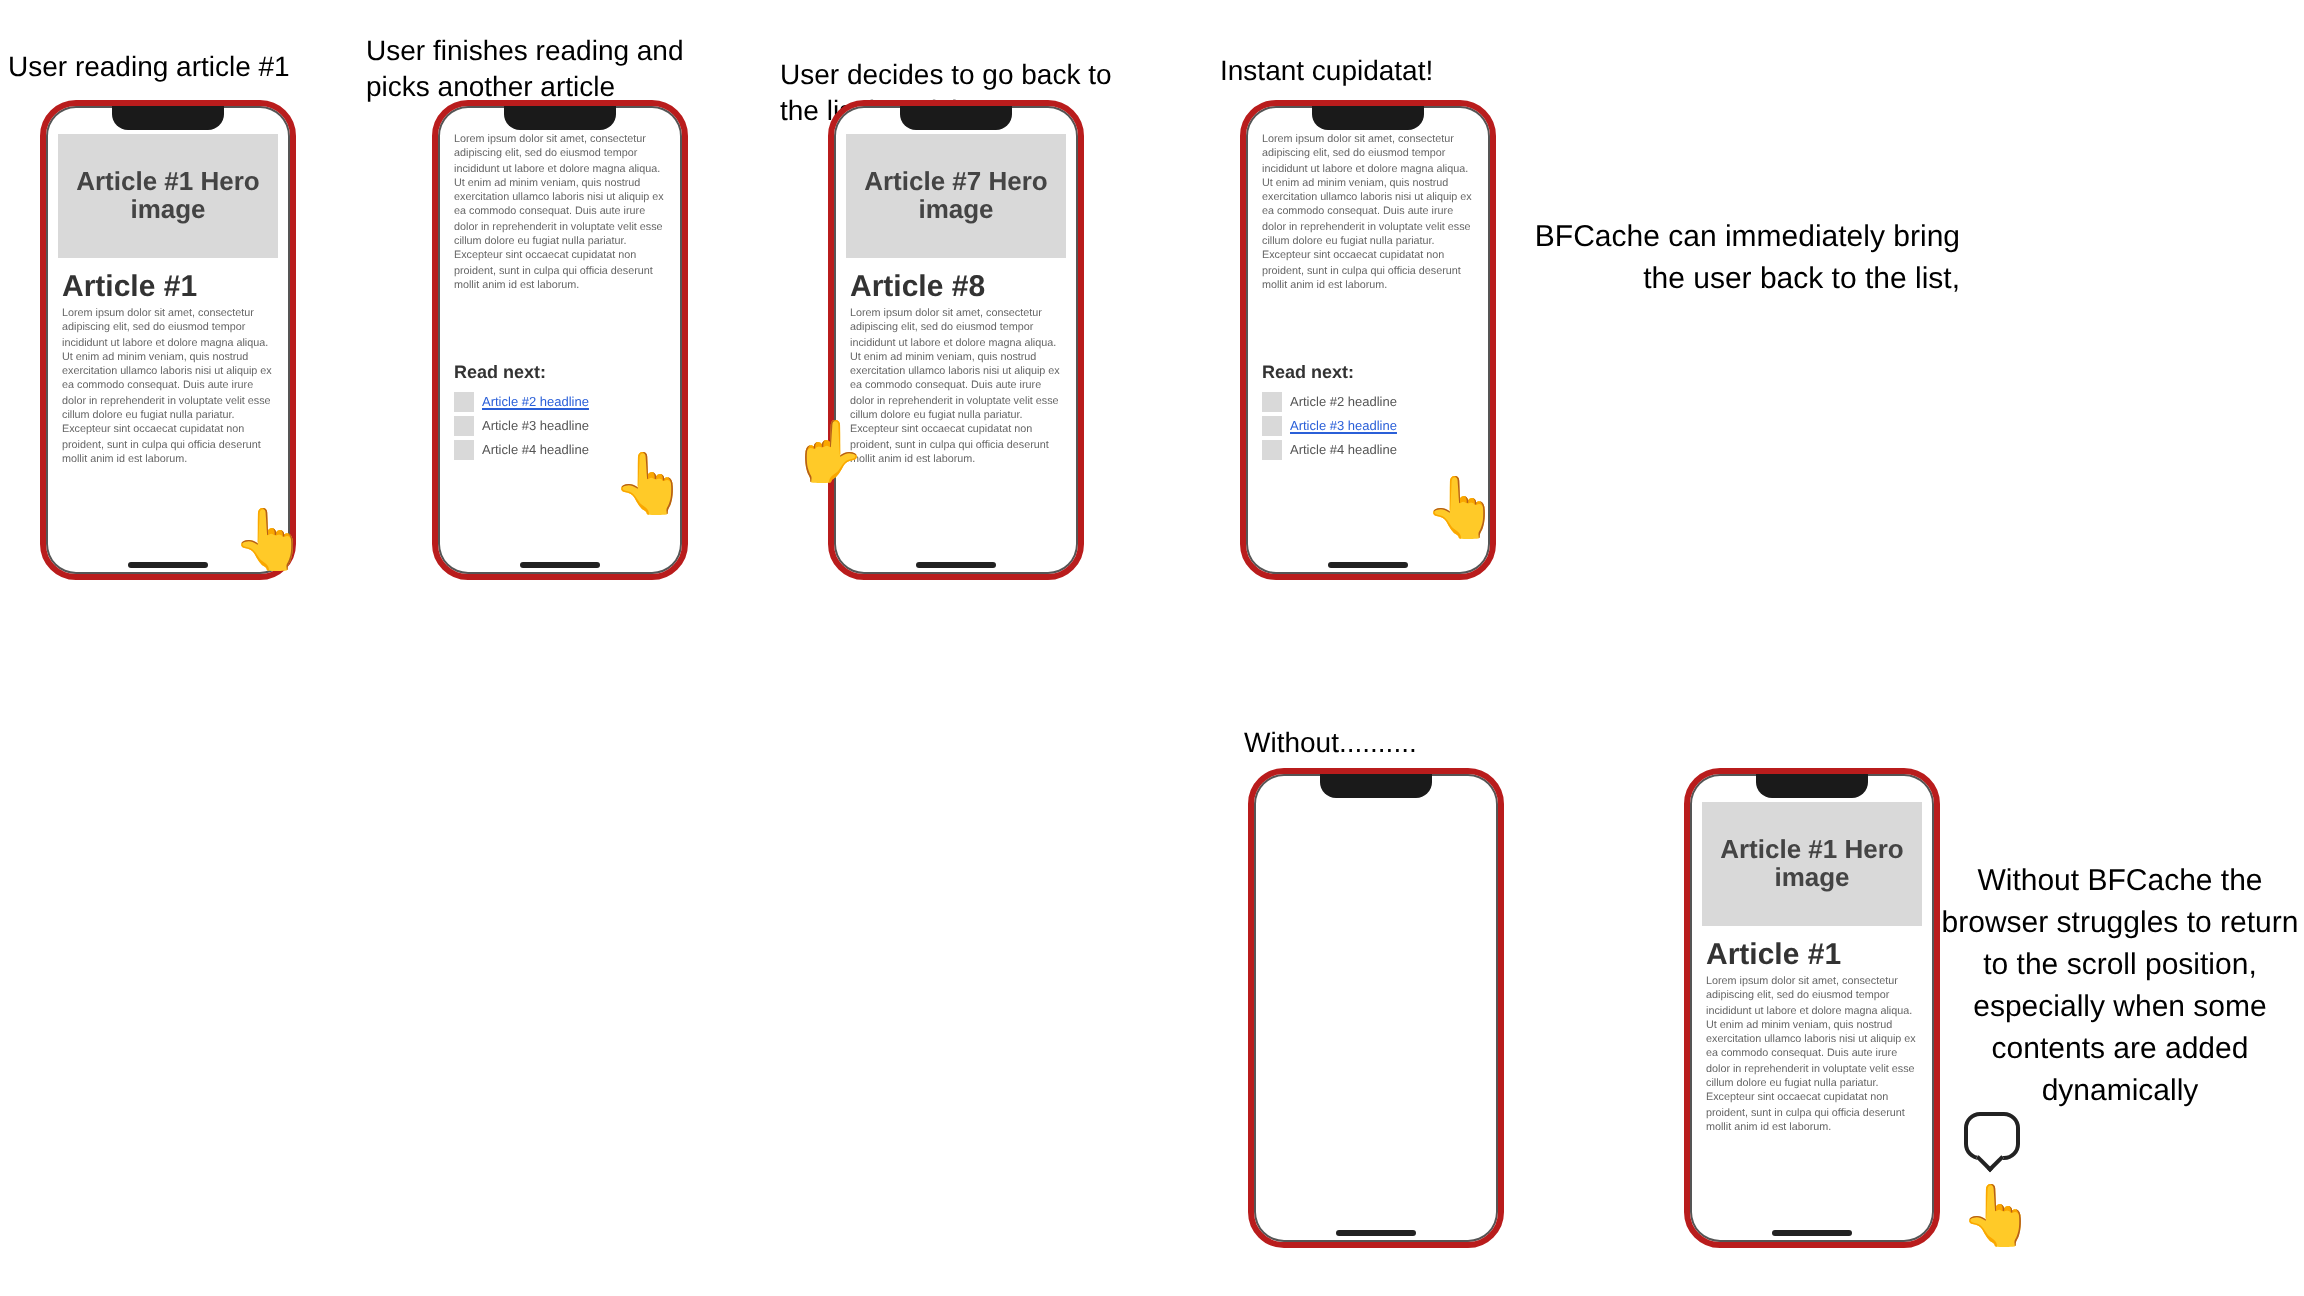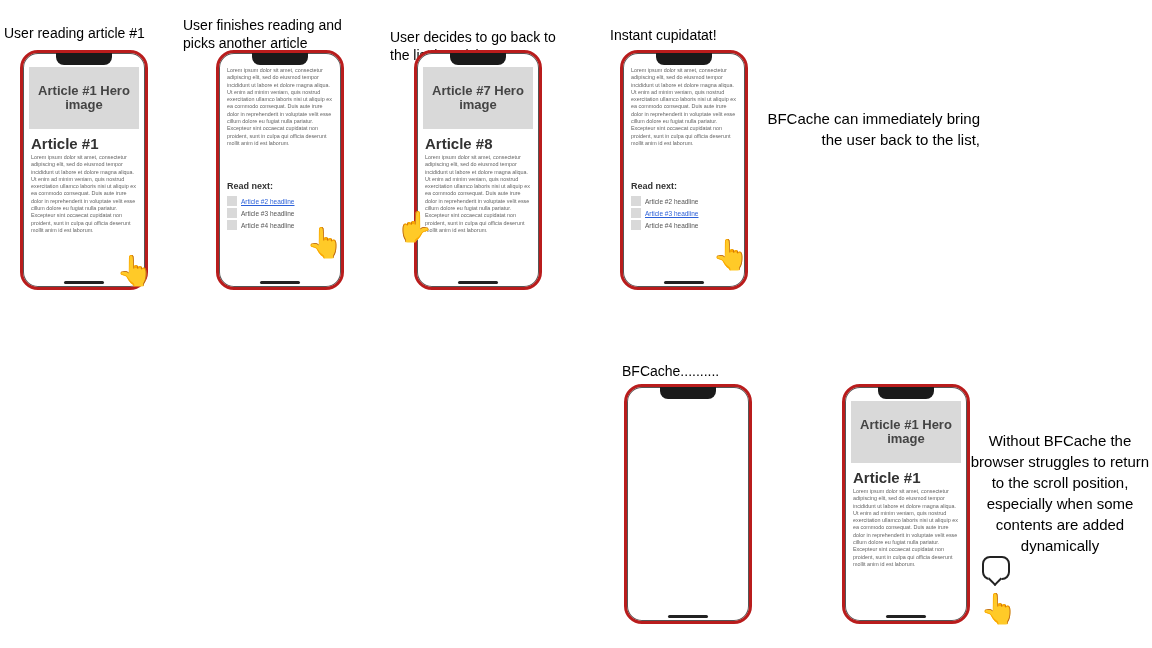--- a/index.html
+++ b/index.html
@@ -216,21 +216,21 @@
     </div>
     <div class="linkrow">
       <div class="thumb"></div>
       <div class="linktext">Article #4 headline</div>
     </div>
   </div>
   <div class="homebar"></div>
 </div>
 <div class="hand right" style="left:712px; top:240px;">👆</div>
 
-<div class="caption" style="left:622px; top:362px; width:130px;">BFCache..........</div>
+<div class="caption" style="left:622px; top:362px; width:130px;">Without..........</div>
 
 <div class="phone" style="left:624px; top:384px;">
   <div class="notch"></div>
   <div class="screen"></div>
   <div class="homebar"></div>
 </div>
 
 <div class="phone" style="left:842px; top:384px;">
   <div class="notch"></div>
   <div class="screen">

